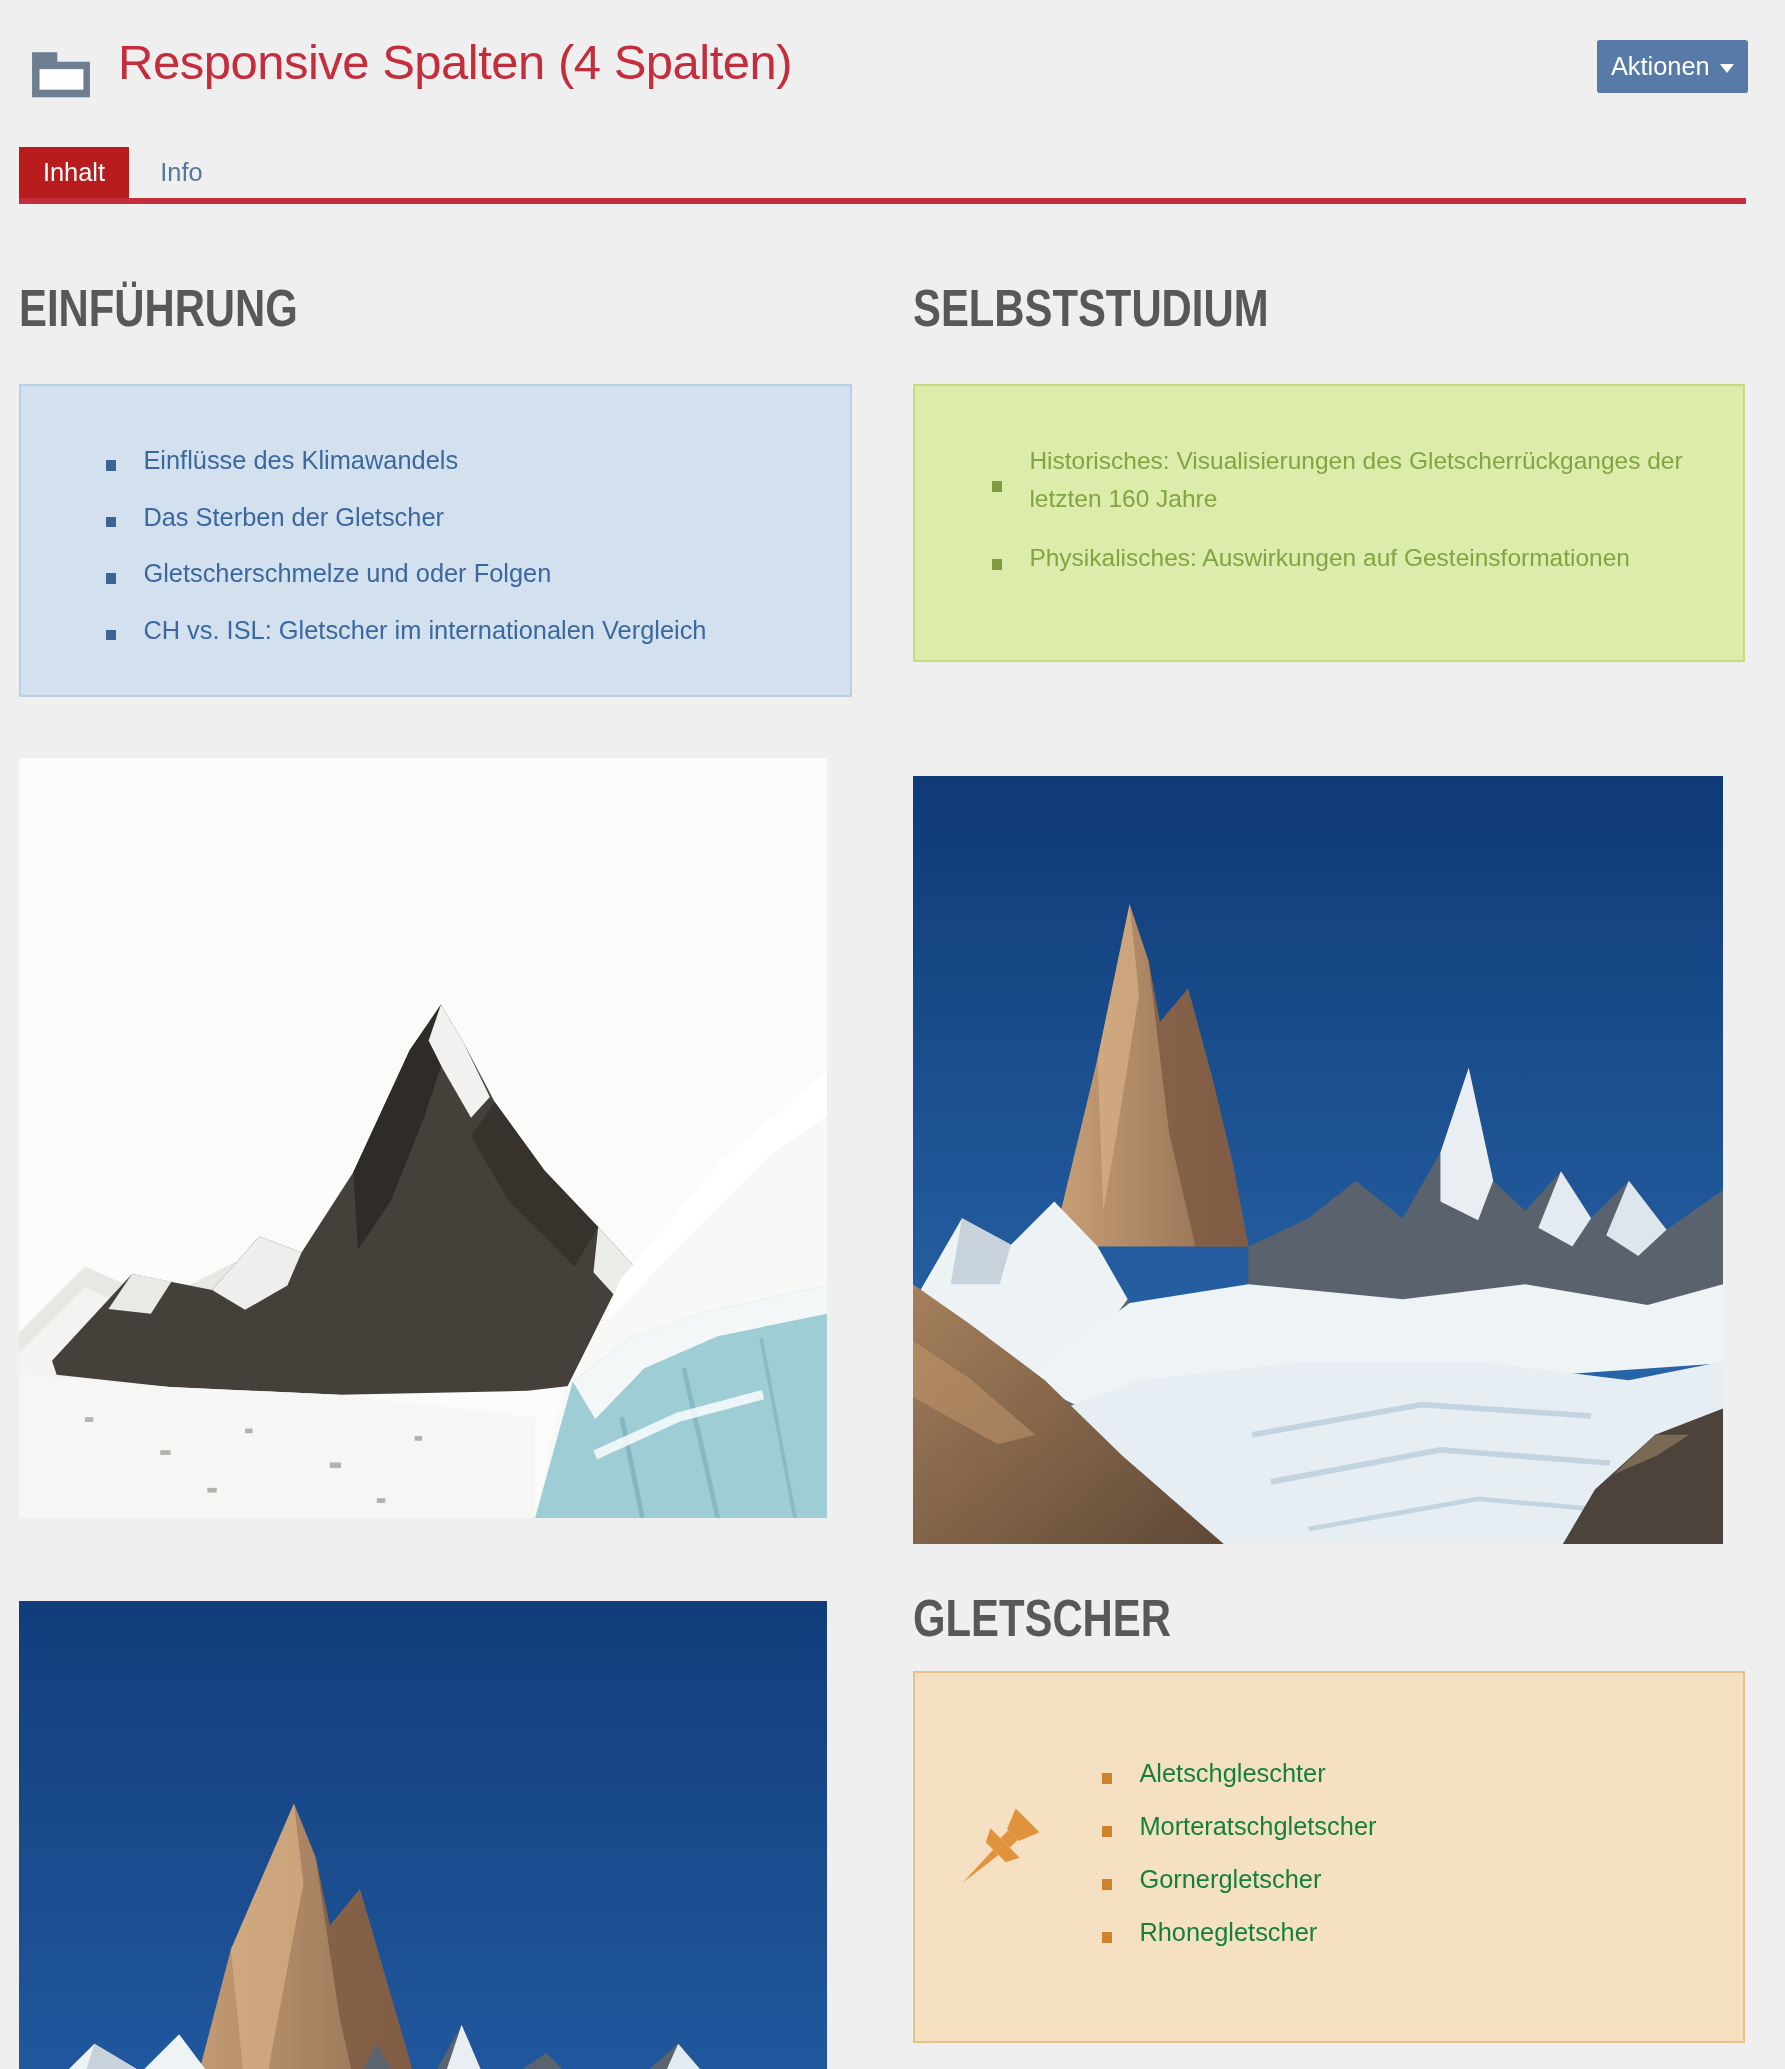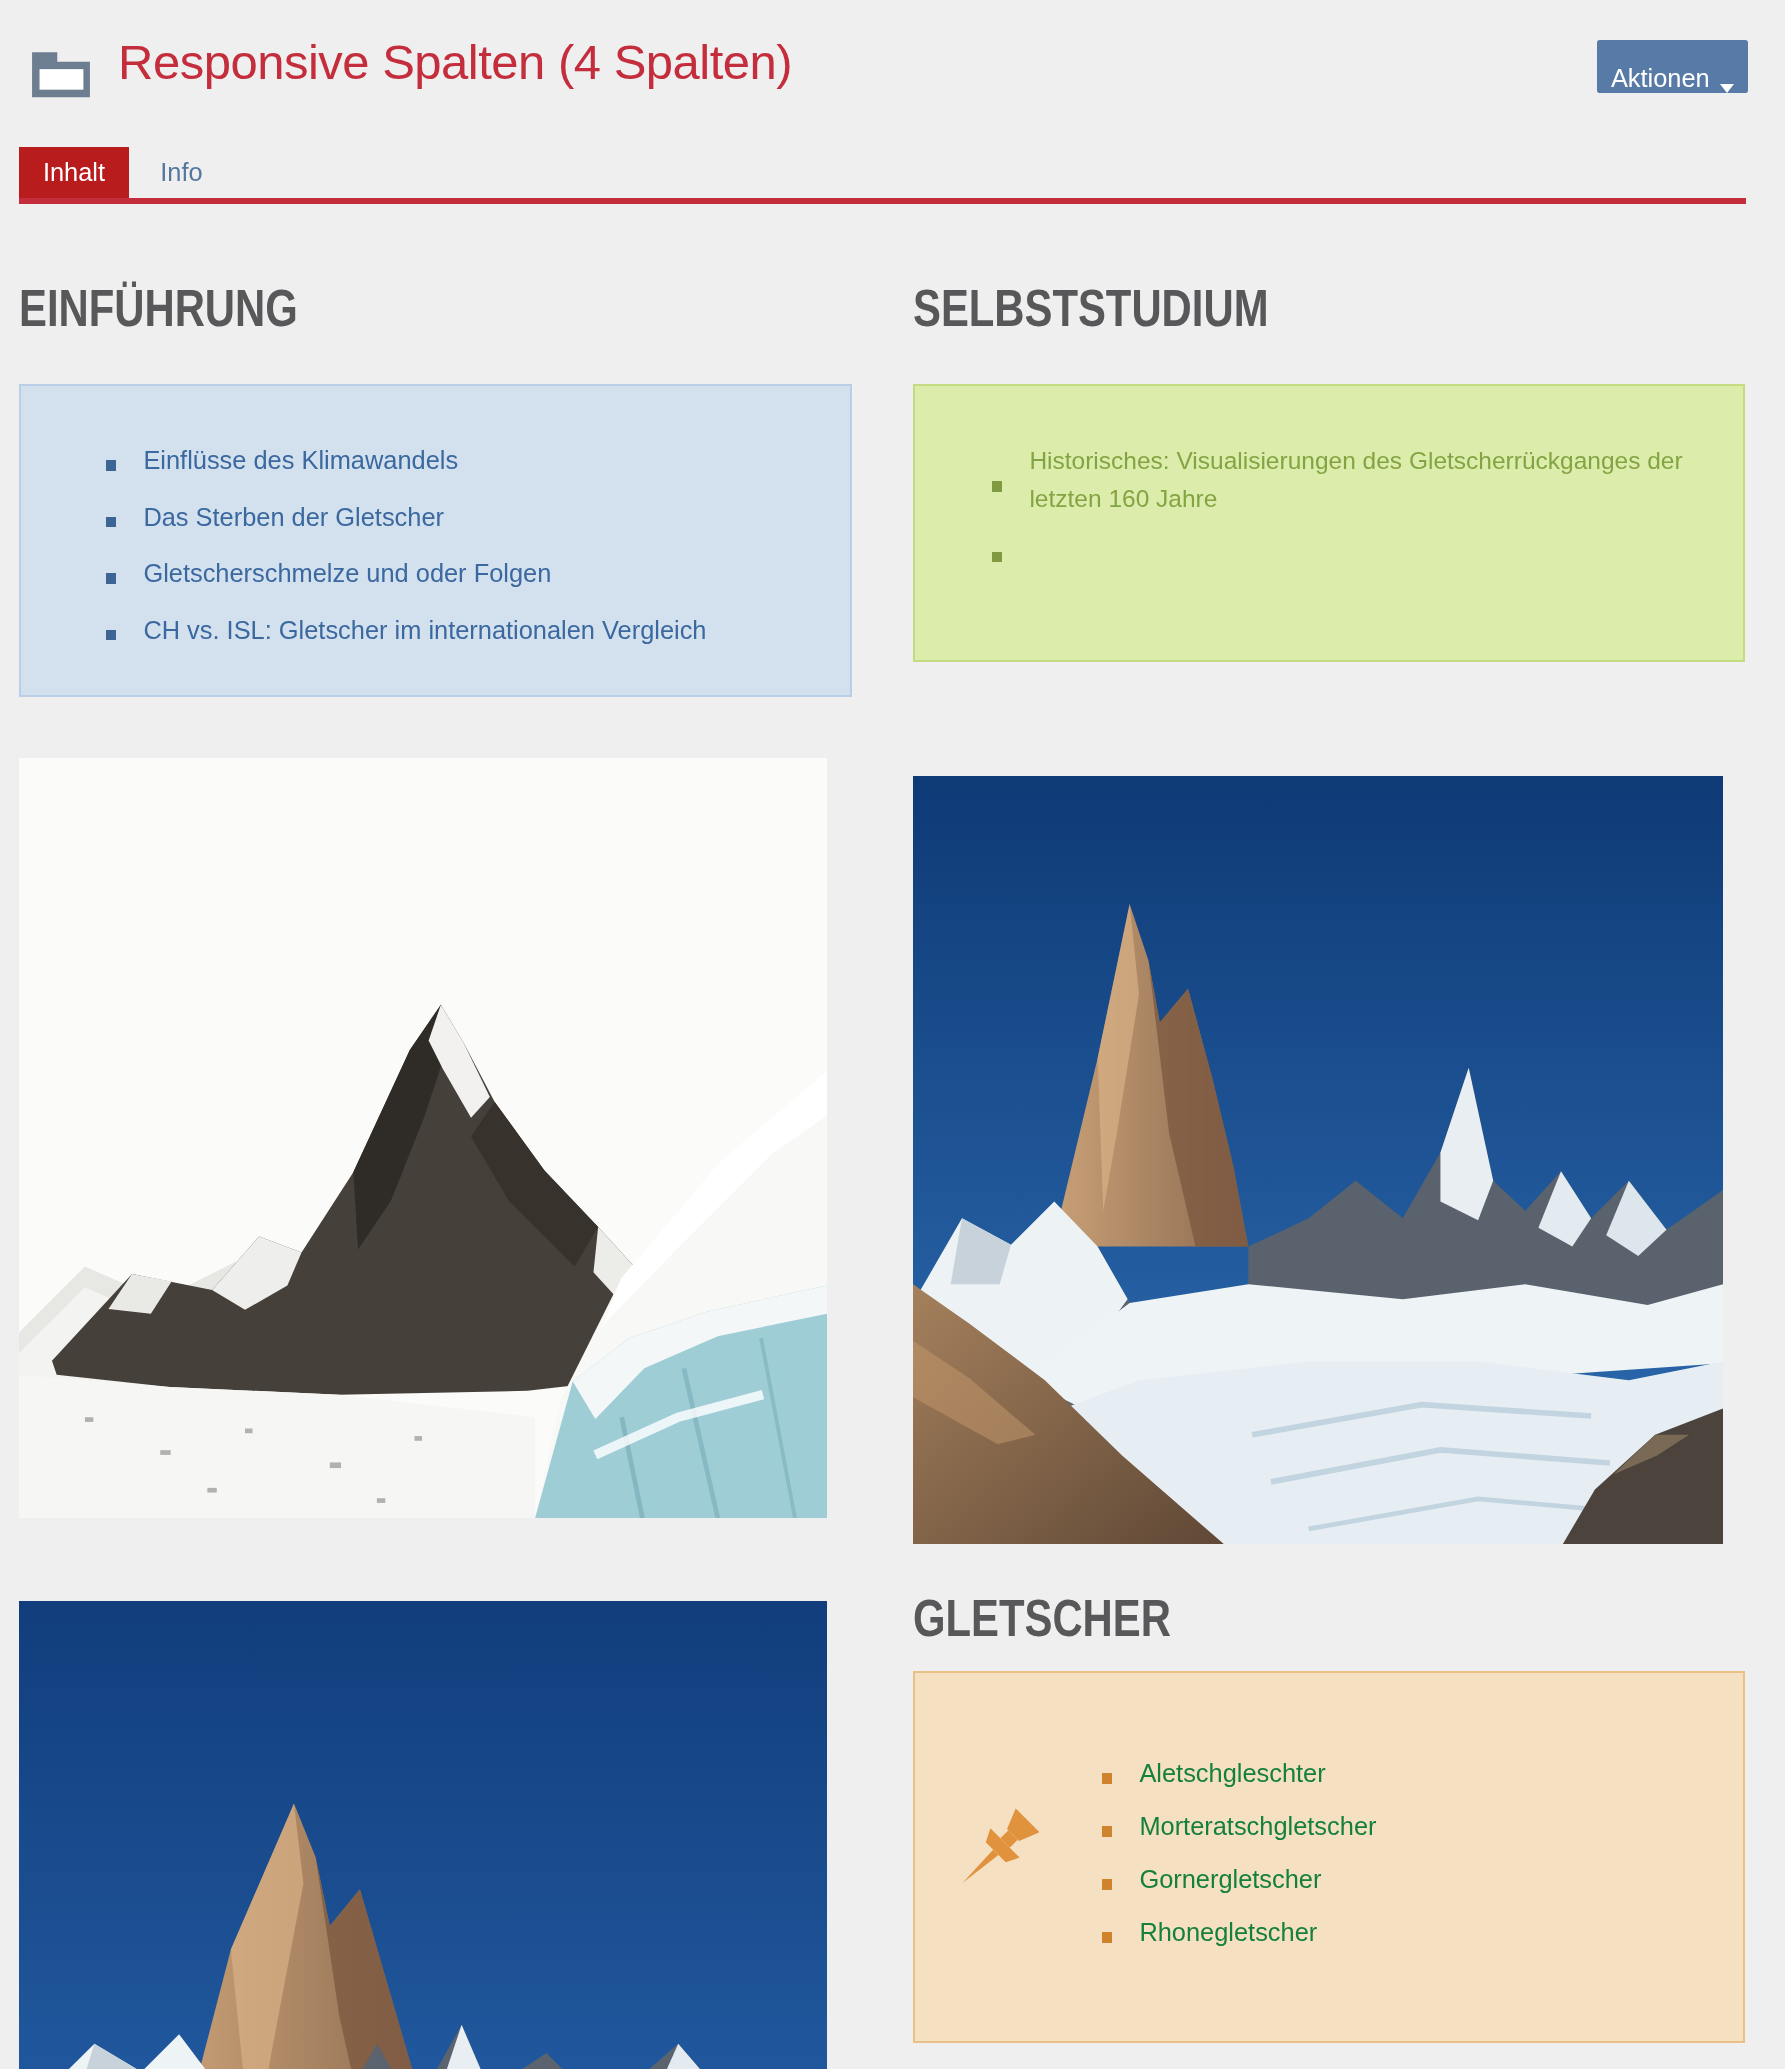--- a/index.html
+++ b/index.html
@@ -13,21 +13,21 @@
   
   .page-title {
     left:118px; top:34px; font-size:49px; font-weight:400;
     color:#c42e3c; letter-spacing:-0.5px; white-space:nowrap;
   }
   .folder-wrap { left:29px; top:43px; width:64px; height:56px; }
   .actions-btn {
     left:1597px; top:40px; width:151px; height:53px;
     background:#587aa6; border:none; border-radius:2.8px; cursor:pointer;
     color:#fff; font-size:25.4px; font-family:inherit;
-    display:flex; align-items:flex-end; justify-content:center; gap:10.4px;
+    display:flex; align-items:center; justify-content:center; gap:10.4px;
   }
   .caret-down {
     width:0; height:0; margin-top:3.8px;
     border-left:7.5px solid transparent; border-right:7.5px solid transparent;
     border-top:9.4px solid #fff;
   }
 
   
   .tab-inhalt {
     left:19px; top:147px; width:110px; height:51px; background:#b91c1c;
@@ -197,20 +197,21 @@
 
 <h2 class="abs col-heading h-selbststudium">SELBSTSTUDIUM</h2>
 
 <div class="abs box box-green">
   <div class="li-row">
     <span class="bullet b-green"></span>
     <span class="t-green">Historisches: Visualisierungen des Gletscherrückganges der letzten 160 Jahre</span>
   </div>
   <div class="li-row">
     <span class="bullet b-green"></span>
+    <span class="t-green">Physikalisches: Auswirkungen auf Gesteinsformationen</span>
   </div>
 </div>
 
 <div class="abs photo photo3">
   <svg viewBox="0 0 860 816" preserveAspectRatio="none">
     <defs>
       <linearGradient id="sky3" x1="0" y1="0" x2="0" y2="1">
         <stop offset="0" stop-color="#0e3a76"></stop>
           <stop offset="1" stop-color="#2f6fb5"></stop>
       </linearGradient>

